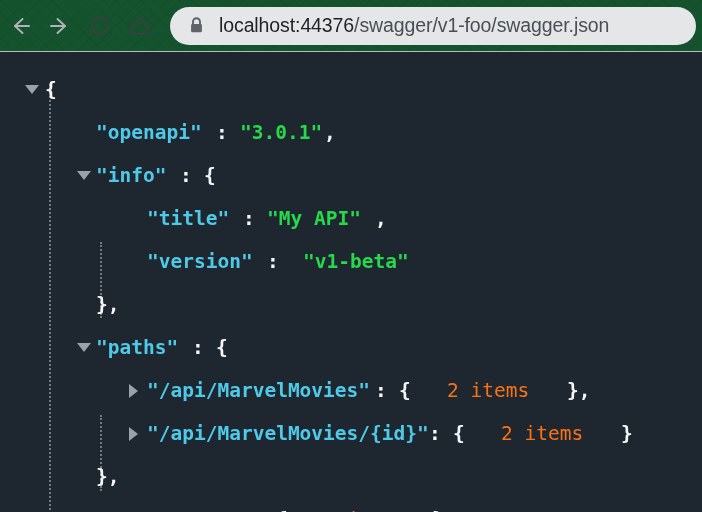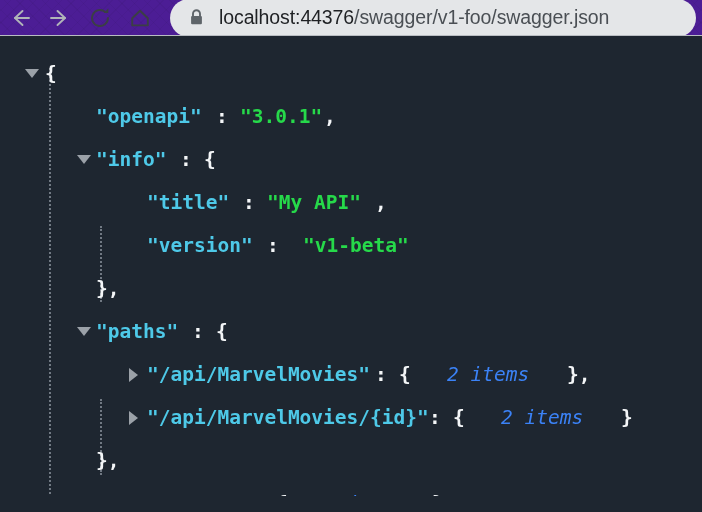--- a/index.html
+++ b/index.html
@@ -10,22 +10,22 @@
     width: 702px;
     height: 512px;
     overflow: hidden;
     background: #1e2630;
     font-family: "Liberation Sans", sans-serif;
   }
 
   
   .toolbar {
     position: relative;
-    height: 36px;
-    background: #4c1d95;
+    height: 52px;
+    background: #14532d;
     border-bottom: 1px solid #b9bdc2;
     display: flex;
     align-items: center;
     box-sizing: border-box;
     overflow: hidden;
   }
   
   .toolbar::before {
     content: "";
     position: absolute;
@@ -118,21 +118,21 @@
     border-bottom: 7px solid transparent;
     border-left: 9px solid #9ba1a8;
     top: 15px;
   }
 
   .txt { position: absolute; top: 0; }
 
   .k  { color: #4ec9e8; }
   .s  { color: #26d94a; }
   .p  { color: #f4f6f8; }
-  .cnt{ color: #3b82f6; font-weight: normal; font-style: italic; }
+  .cnt{ color: #f97316; font-weight: normal; }
 
   
   .guide {
     position: absolute;
     width: 0;
     border-left: 2px dotted #717983;
   }
 </style>
 </head>
 <body>

